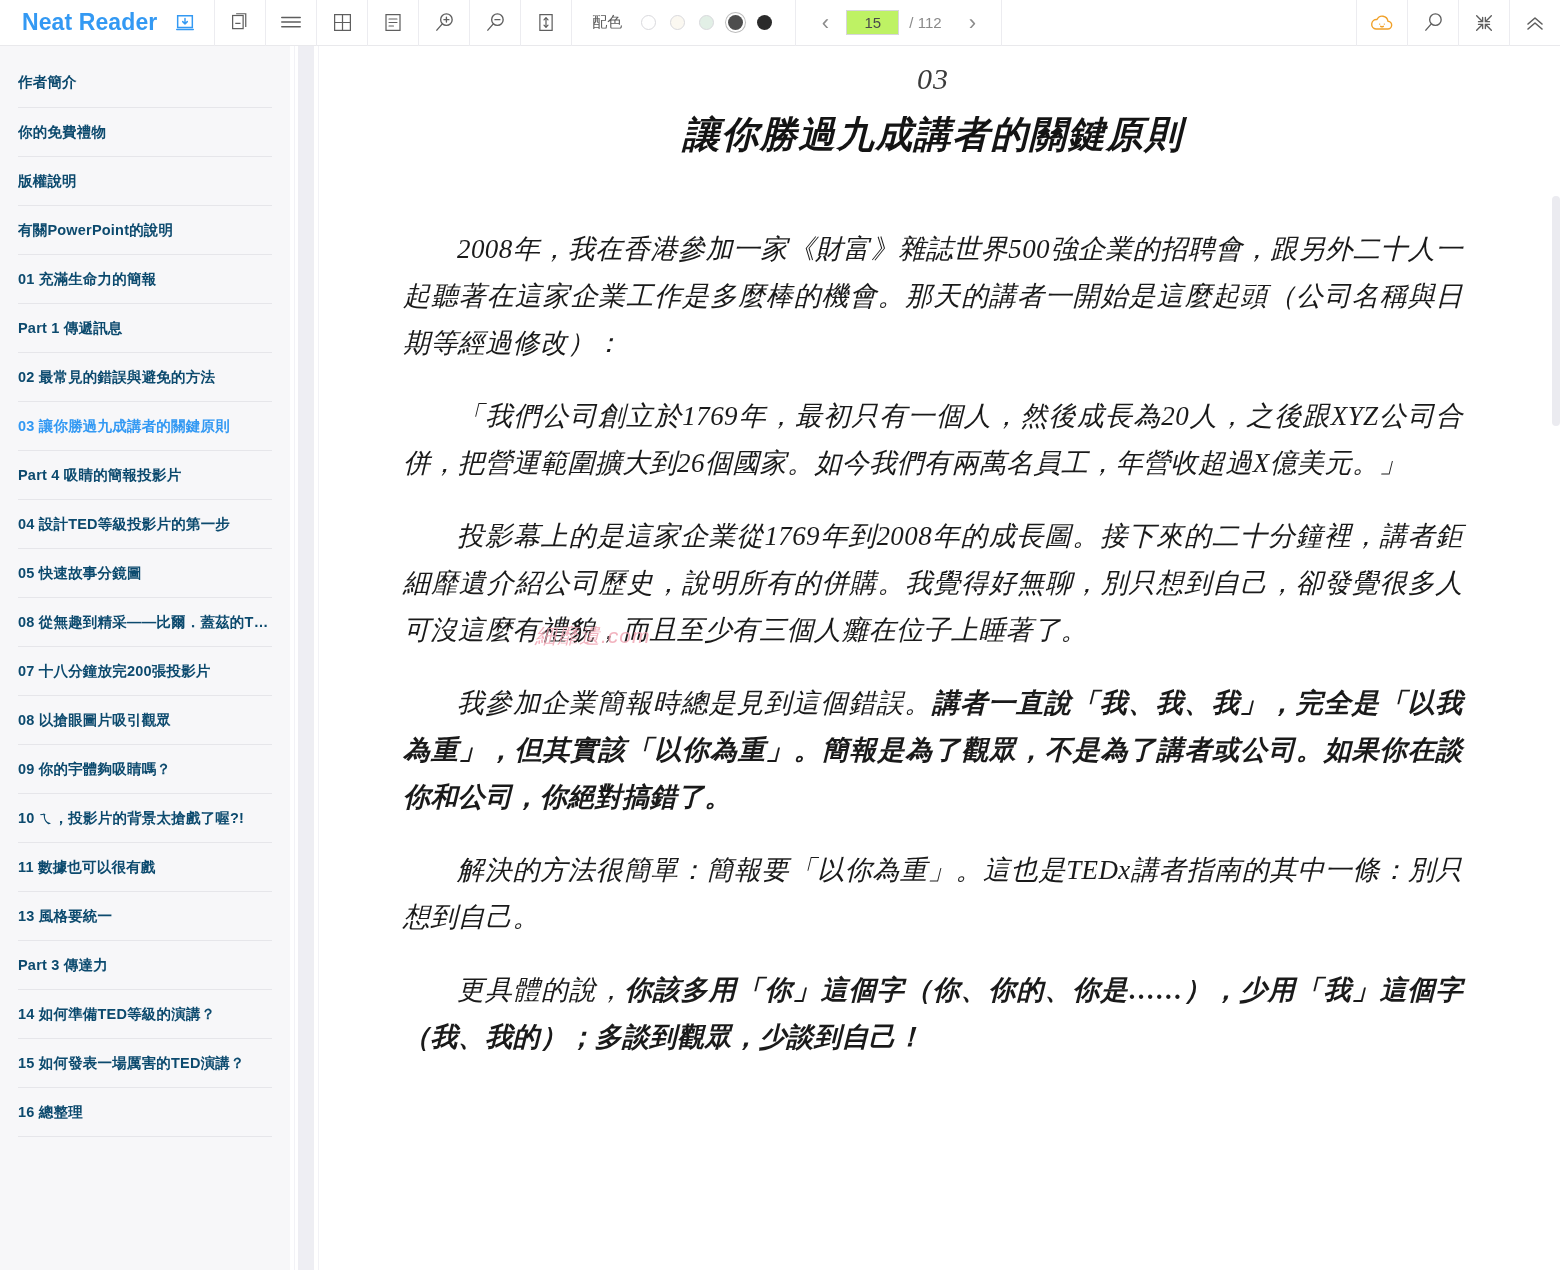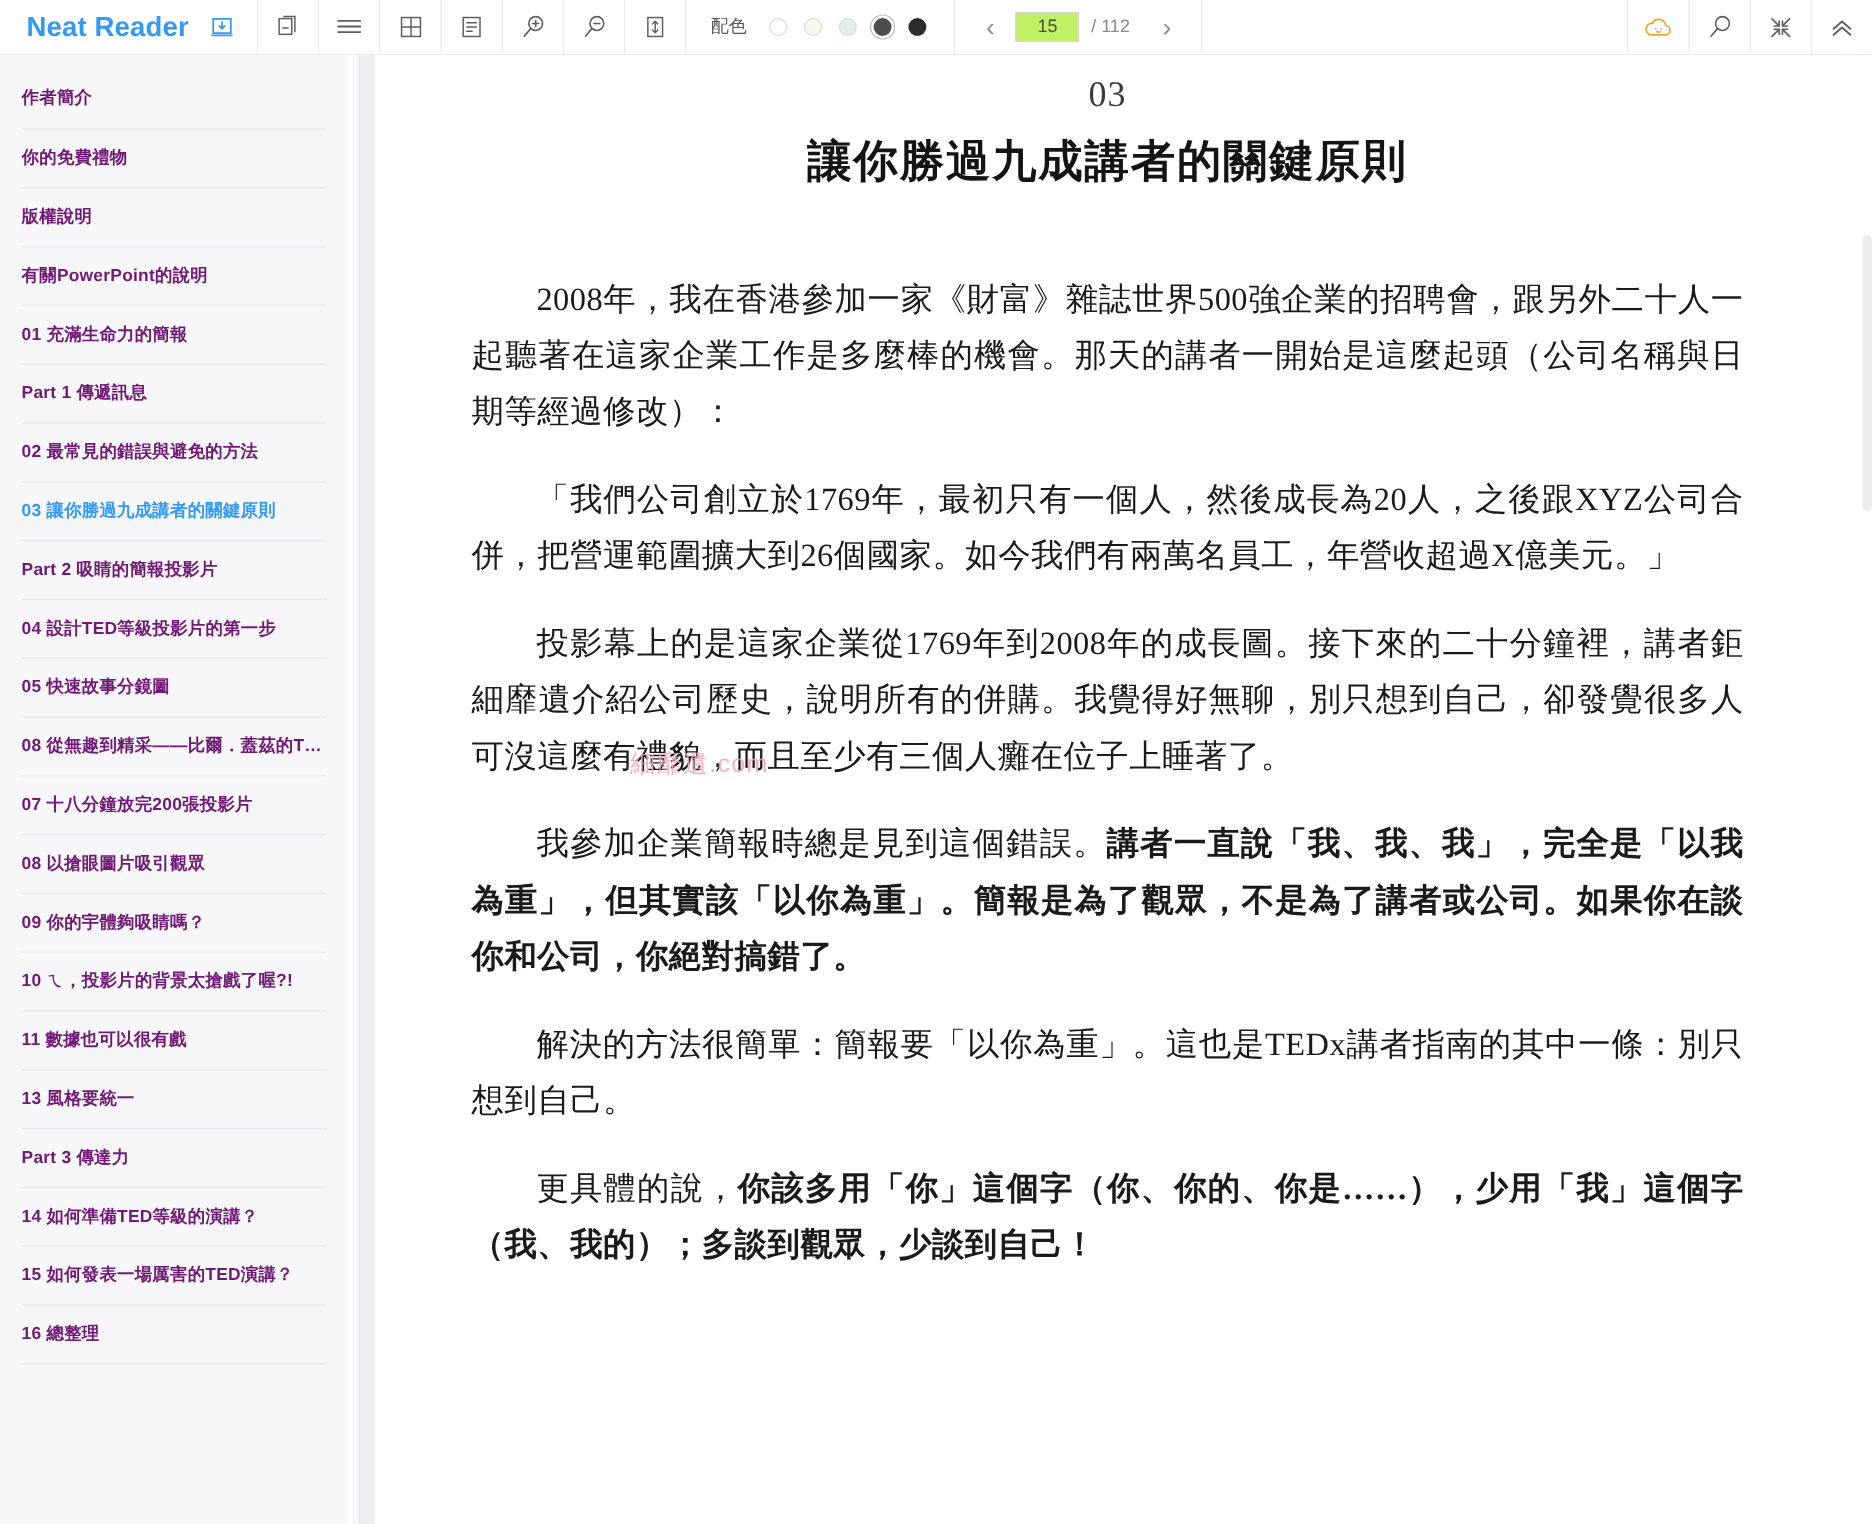--- a/index.html
+++ b/index.html
@@ -80,21 +80,21 @@
     position: absolute; left: 0; top: 46px;
     width: 290px; height: 1224px;
     background: #f7f7f9;
     overflow: hidden;
   }
   .toc { padding: 0 18px; }
   .toc-item {
     position: relative;
     height: 49px; line-height: 49px;
     font-size: 14.5px;
-    color: #701a75;
+    color: #0c4a6e;
     font-weight: bold;
     white-space: nowrap; overflow: hidden; text-overflow: ellipsis;
     border-bottom: 1px solid #e6e6ea;
     cursor: pointer;
     letter-spacing: .2px;
   }
   .toc-item:first-child { height: 62px; line-height: 72px; }
   .toc-item.active { color: #3399f3; }
 
   
@@ -105,24 +105,25 @@
   }
   .rail-track {
     position: absolute; left: 8px; top: 0; width: 16px; height: 1224px;
     background: #eeeef3;
   }
   .rail-line-l { position: absolute; left: 4px; top: 0; width: 1px; height: 1224px; background: #f2f2f6; }
   .rail-line-r { position: absolute; left: 28px; top: 0; width: 1px; height: 1224px; background: #f2f2f6; }
 
   
   .reader {
-    position: absolute; left: 312px; top: 46px;
+    position: absolute; left: 322px; top: 46px;
     width: 1222px; height: 1224px;
     background: #ffffff;
     overflow: hidden;
+    font-style: italic;
   }
   .page {
     position: relative;
     width: 1060px;
     margin: 0 auto;
     padding: 16px 0 0 0;
   }
   .chap-num {
     text-align: center;
     font-size: 30px;
@@ -317,21 +318,21 @@
   <div class="sidebar">
     <div class="toc">
       <div class="toc-item">作者簡介</div>
       <div class="toc-item">你的免費禮物</div>
       <div class="toc-item">版權說明</div>
       <div class="toc-item">有關PowerPoint的說明</div>
       <div class="toc-item">01 充滿生命力的簡報</div>
       <div class="toc-item">Part 1 傳遞訊息</div>
       <div class="toc-item">02 最常見的錯誤與避免的方法</div>
       <div class="toc-item active">03 讓你勝過九成講者的關鍵原則</div>
-      <div class="toc-item">Part 2 吸睛的簡報投影片</div>
+      <div class="toc-item">Part 4 吸睛的簡報投影片</div>
       <div class="toc-item">04 設計TED等級投影片的第一步</div>
       <div class="toc-item">05 快速故事分鏡圖</div>
       <div class="toc-item">08 從無趣到精采——比爾．蓋茲的TE…</div>
       <div class="toc-item">07 十八分鐘放完200張投影片</div>
       <div class="toc-item">08 以搶眼圖片吸引觀眾</div>
       <div class="toc-item">09 你的宇體夠吸睛嗎？</div>
       <div class="toc-item">10 ㄟ，投影片的背景太搶戲了喔?!</div>
       <div class="toc-item">11 數據也可以很有戲</div>
       <div class="toc-item">13 風格要統一</div>
       <div class="toc-item">Part 3 傳達力</div>

